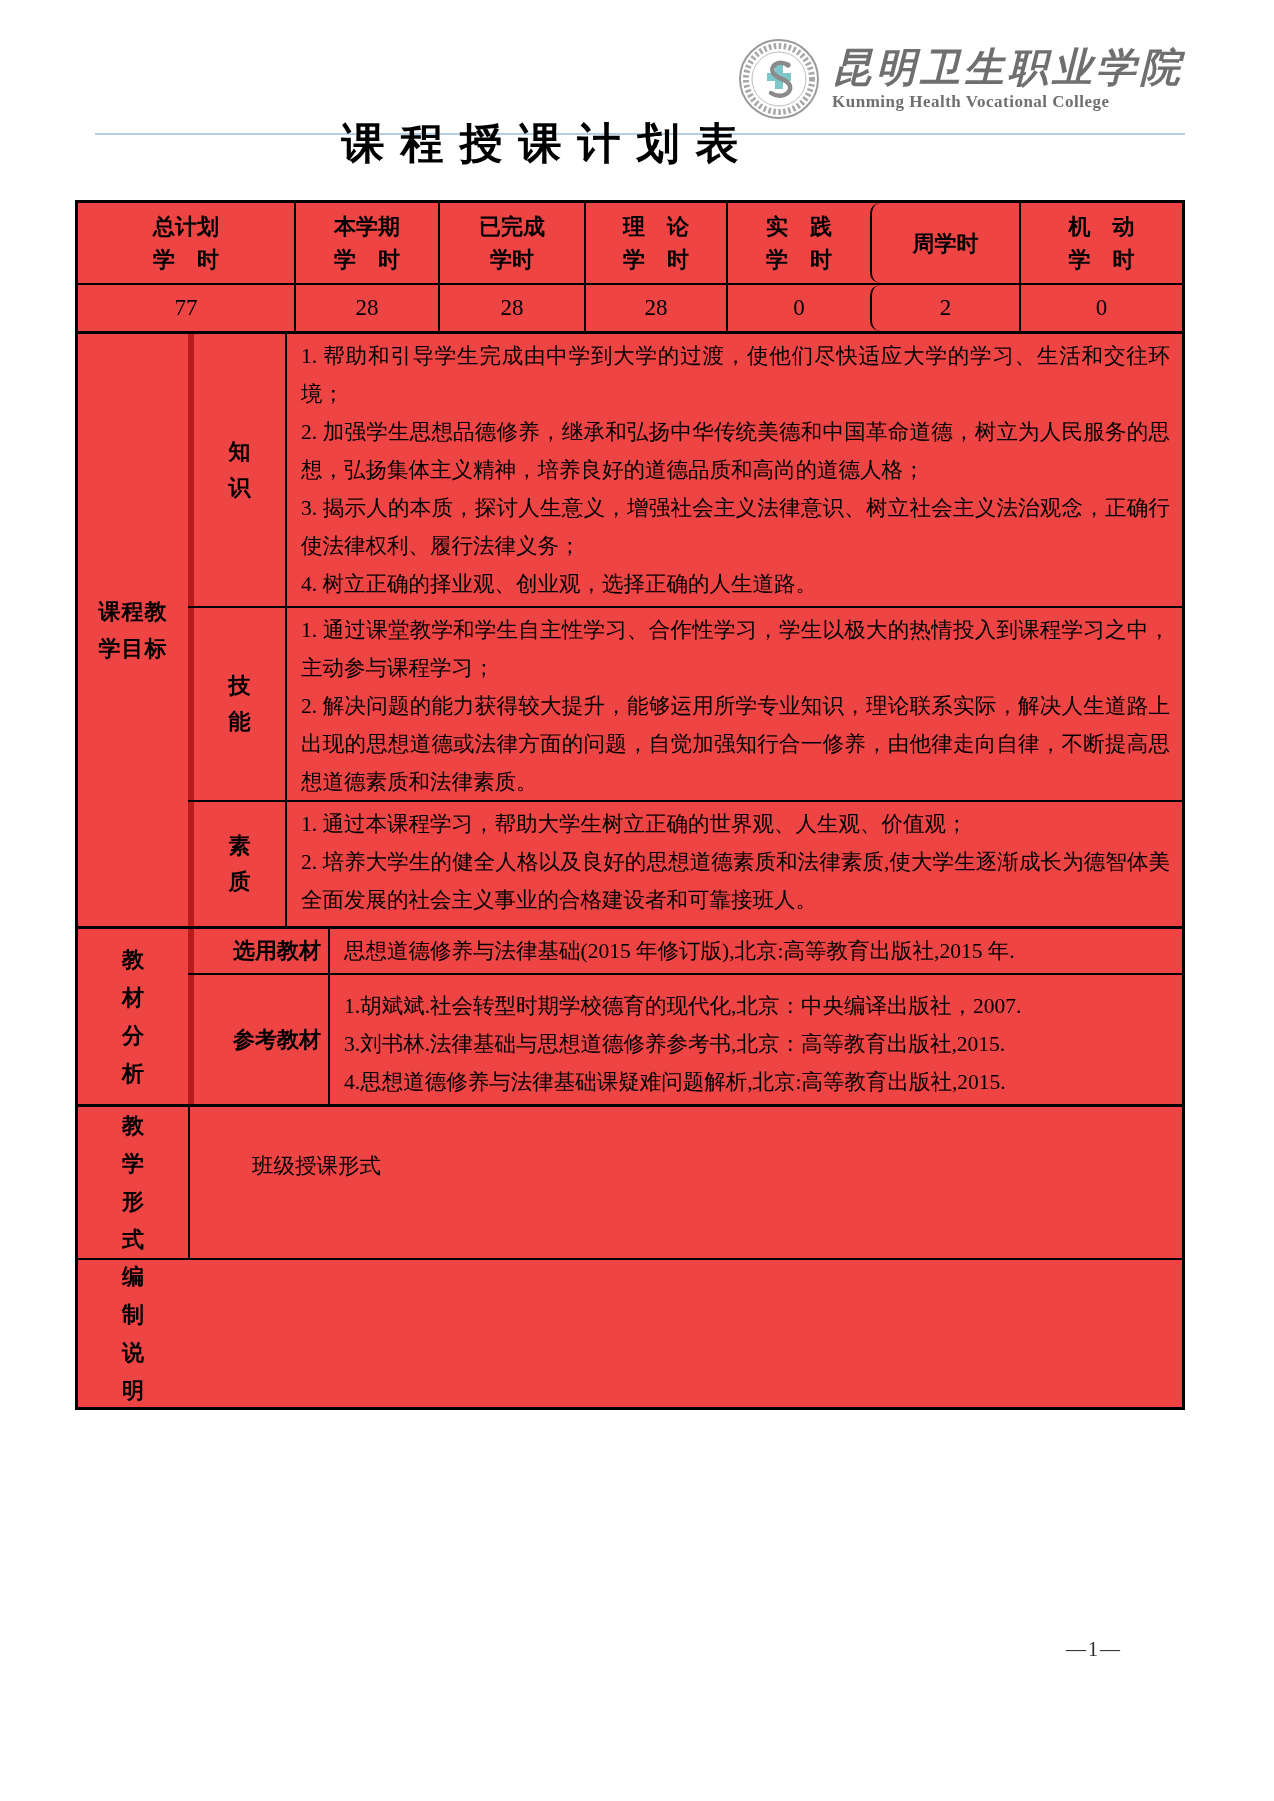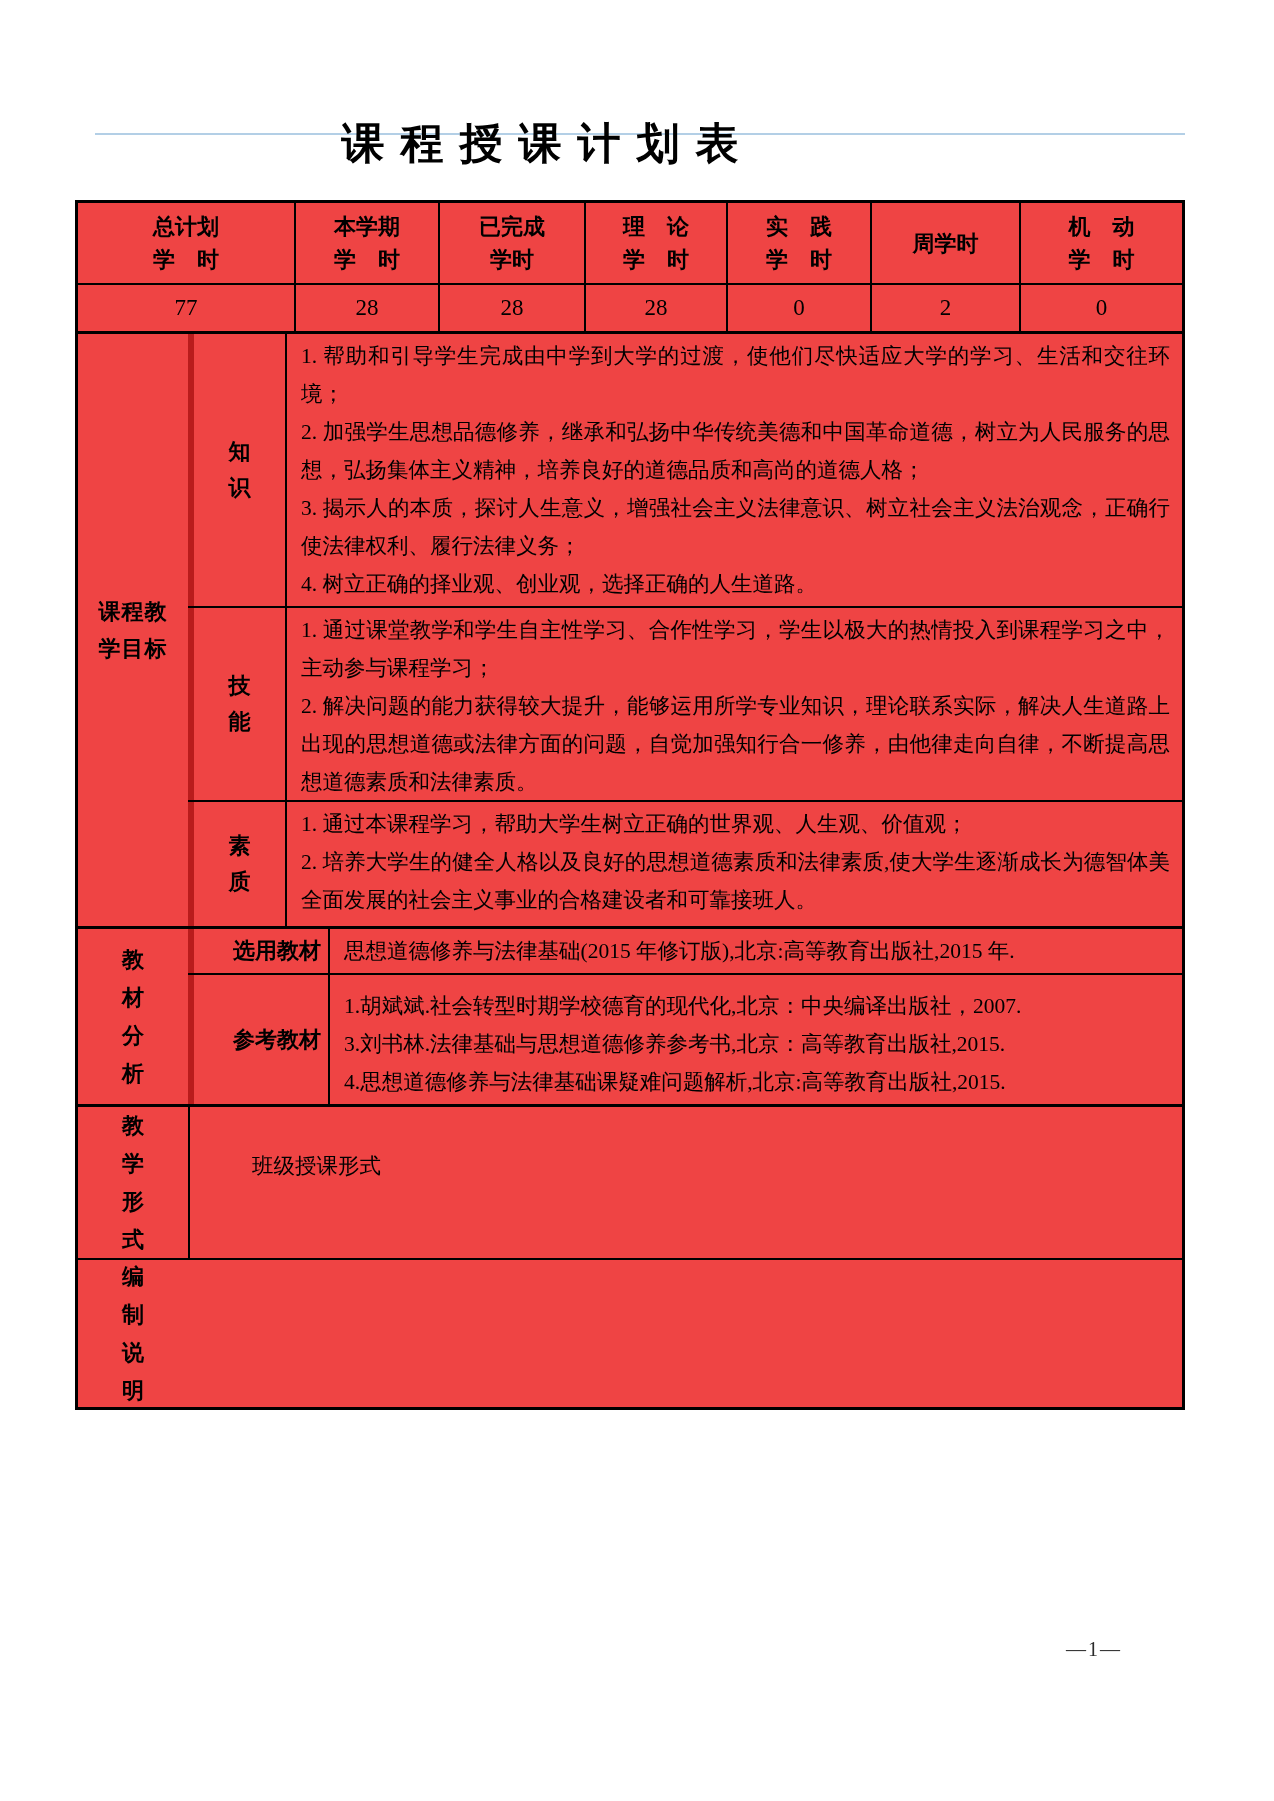--- a/index.html
+++ b/index.html
@@ -40,21 +40,21 @@
   
   .hcell{
     display:flex;flex-direction:column;align-items:center;justify-content:center;
     font-weight:bold;font-size:22px;line-height:33px;height:80px;
   }
   .vcell{
     display:flex;align-items:center;justify-content:center;
     font-size:23px;height:46px;
   }
   .w1{width:216px;} .w2{width:144px;} .w3{width:146px;} .w4{width:142px;}
-  .w5{width:144px;} .w6{width:149px;} .w7{width:163px;}
+  .w5{width:144px;} .w6{width:149px;border-radius:10px;} .w7{width:163px;}
   
   .lab1{
     width:110px;display:flex;align-items:center;justify-content:center;
     font-weight:bold;font-size:22px;flex:0 0 auto;text-align:center;
   }
   .lab1 .stack3{width:72px;word-break:break-all;line-height:37px;letter-spacing:1px;}
   .lab1 .stack1{width:24px;word-break:break-all;line-height:38px;}
   .lab2{
     width:97px;display:flex;align-items:center;justify-content:center;
     font-weight:bold;font-size:22px;flex:0 0 auto;border-left:6px solid #b91c1c;text-align:center;
@@ -82,20 +82,34 @@
   .pagenum{
     position:absolute;top:1638px;right:152px;
     font-size:20px;color:#2b2b2b;letter-spacing:2px;
   }
 </style>
 </head>
 <body>
 
 <div class="page">
 
+  <div class="logo-row">
+    <svg class="seal" viewBox="0 0 82 82">
+      <circle cx="41" cy="41" r="39" fill="#ffffff" stroke="#9a9a9a" stroke-width="2"></circle>
+      <circle cx="41" cy="41" r="33" fill="none" stroke="#a8a8a8" stroke-width="6" stroke-dasharray="2.5,2.5"></circle>
+      <circle cx="41" cy="41" r="27" fill="#ffffff" stroke="#bdbdbd" stroke-width="1"></circle>
+      <path d="M29 35 h8 v-8 h8 v8 h8 v8 h-8 v8 h-8 v-8 h-8 z" fill="#6fc0c4" opacity="0.9"></path>
+      <path d="M50 27 c-10 -6 -20 2 -14 9 c5 6 14 5 16 12 c2 8 -10 13 -19 7" fill="none" stroke="#8a8a8a" stroke-width="4.5" stroke-linecap="round"></path>
+      <circle cx="50" cy="27" r="2.6" fill="#8a8a8a"></circle>
+    </svg>
+    <div class="logo-text">
+      <div class="college-cn">昆明卫生职业学院</div>
+      <div class="college-en">Kunming Health Vocational College</div>
+    </div>
+  </div>
   <div class="header-rule" style="background: rgb(179, 207, 230);"></div>
 
   <h1 class="title">课程授课计划表</h1>
 
   <div class="tbl">
 
     <div class="row">
       <div class="hcell w1">
         <span>总计划</span>
         <span>学　时</span>

